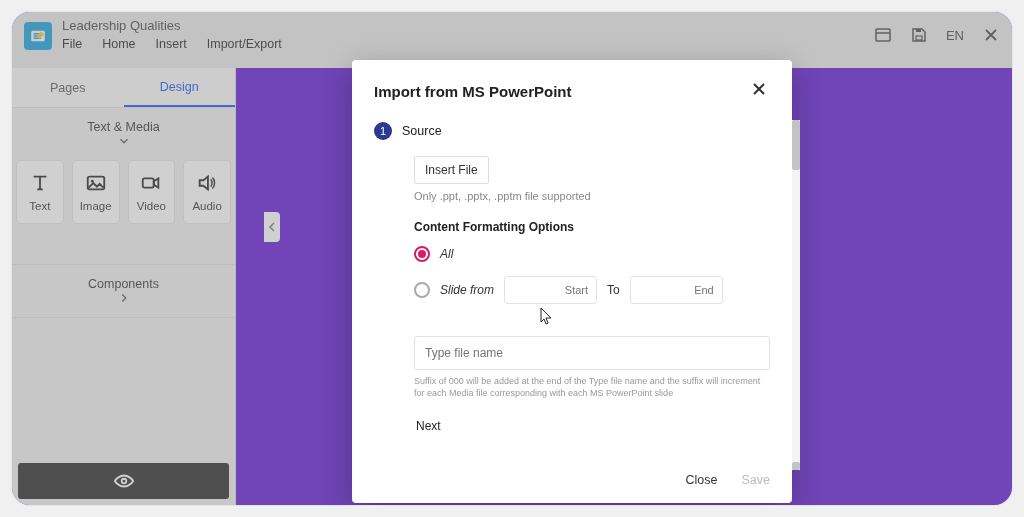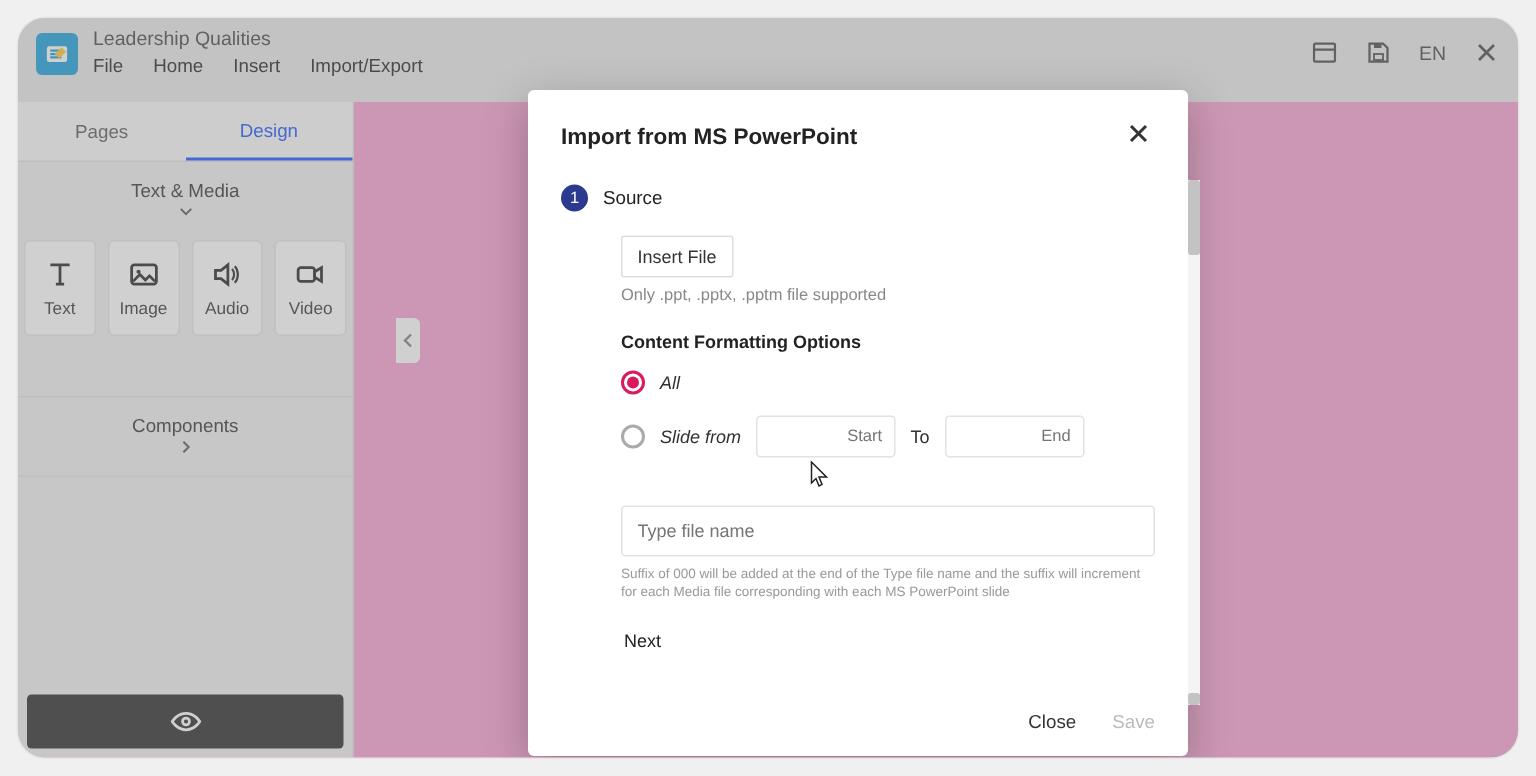--- a/index.html
+++ b/index.html
@@ -1,17 +1,17 @@
 <!DOCTYPE html>
 <html><head>
 <meta charset="utf-8">
 <style>
   * { box-sizing: border-box; margin: 0; padding: 0; font-family: Arial, sans-serif; }
   body { background: #f0f0f0; width: 1024px; height: 517px; overflow: hidden; position: relative; }
-  .frame { position: absolute; inset: 12px; background: #f9a8d4; border-radius: 18px; overflow: hidden; box-shadow: 0 0 0 1px #e5e5e5; }
+  .frame { position: absolute; inset: 12px; background: #6d28d9; border-radius: 18px; overflow: hidden; box-shadow: 0 0 0 1px #e5e5e5; }
   .overlay { position:absolute; inset:0; background: rgba(120,120,120,0.35); pointer-events:none; z-index: 5; }
 
   .topbar { height: 56px; background: #ececec; display:flex; align-items:flex-start; padding: 6px 12px 0 12px; }
   .logo { width:28px; height:28px; background:#2aa7df; border-radius:4px; margin-top:4px; margin-right:10px; display:flex; align-items:center; justify-content:center; }
   .logo svg { width:18px; height:18px; }
   .title-area { flex:1; }
   .doc-title { font-size:13px; color:#555; margin-bottom:4px; }
   .menu { display:flex; gap:20px; font-size:12.5px; color:#333; }
   .menu span { cursor:pointer; }
   .top-icons { display:flex; align-items:center; gap:18px; color:#555; font-size:13px; margin-top:8px; }
@@ -142,34 +142,34 @@
               <rect x="3" y="5" width="18" height="14" rx="2" fill="none" stroke="#333" stroke-width="2"></rect>
               <circle cx="8" cy="10" r="1.5" fill="#333"></circle>
               <path d="M4 17l5-5 4 4 3-3 4 4" fill="none" stroke="#333" stroke-width="2"></path>
             </svg>
           </div>
         <div class="cl">Image</div>
       </div>
       <div class="card">
         <div class="ci">
             <svg width="22" height="22" viewBox="0 0 24 24">
+              <rect x="3" y="7" width="12" height="10" rx="2" fill="none" stroke="#333" stroke-width="2"></rect>
+              <path d="M15 10l5-3v10l-5-3z" fill="none" stroke="#333" stroke-width="2"></path>
+            </svg>
+          </div>
+        <div class="cl">Video</div>
+      </div>
+      <div class="card">
+        <div class="ci">
+            <svg width="22" height="22" viewBox="0 0 24 24">
               <path d="M4 9v6h4l5 4V5L8 9H4z" fill="none" stroke="#333" stroke-width="2"></path>
               <path d="M16 8c2 2 2 6 0 8M18 6c3 3 3 9 0 12" fill="none" stroke="#333" stroke-width="1.6"></path>
             </svg>
           </div>
         <div class="cl">Audio</div>
-      </div>
-      <div class="card">
-        <div class="ci">
-            <svg width="22" height="22" viewBox="0 0 24 24">
-              <rect x="3" y="7" width="12" height="10" rx="2" fill="none" stroke="#333" stroke-width="2"></rect>
-              <path d="M15 10l5-3v10l-5-3z" fill="none" stroke="#333" stroke-width="2"></path>
-            </svg>
-          </div>
-        <div class="cl">Video</div>
       </div>
     </div>
     <div class="spacer"></div>
     <div class="section-row" style="border-top:1px solid #e4e4e4; border-bottom:1px solid #e4e4e4;">
       <span>Components</span>
       <svg class="chev" viewBox="0 0 16 16">
           <path d="M6 4l4 4-4 4" fill="none" stroke="#666" stroke-width="1.6"></path>
         </svg>
     </div>
     <div class="bottom-bar">

